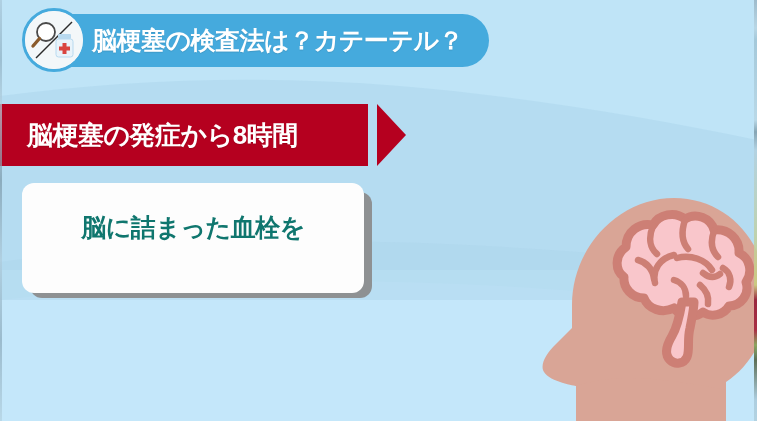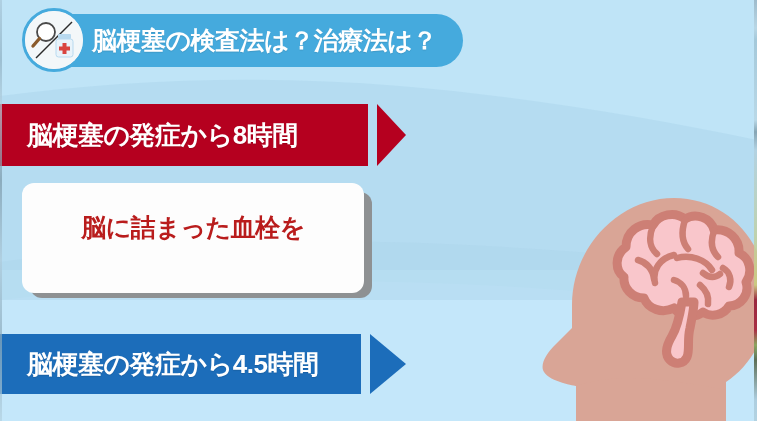--- a/index.html
+++ b/index.html
@@ -179,21 +179,21 @@
     z-index: 16;
     display: flex;
     flex-direction: column;
     align-items: center;
     justify-content: center;
     box-sizing: border-box;
   }
   .callout-line1 {
     font-size: 25px;
     font-weight: 700;
-    color: #b91c1c;
+    color: #0f766e;
     letter-spacing: -0.5px;
     line-height: 1.05;
     white-space: nowrap;
     margin-bottom: 22px;
   }
   .callout-line2 {
     font-size: 28px;
     font-weight: 700;
     letter-spacing: -0.8px;
     line-height: 1.05;
@@ -285,38 +285,32 @@
       <g>
         <rect x="33" y="23" width="13" height="5" rx="1" fill="#b8d9ef"></rect>
         <rect x="31" y="28" width="17" height="18" rx="2.5" fill="#e9f3fa" stroke="#b8d9ef" stroke-width="1"></rect>
         <rect x="37.5" y="32" width="4" height="11" fill="#d9443f"></rect>
         <rect x="34" y="35.5" width="11" height="4" fill="#d9443f"></rect>
       </g>
     </svg>
   </div>
 
   <div class="header-pill">
-    <span class="header-pill-title">脳梗塞の検査法は？治療法は？</span>
+    <span class="header-pill-title">脳梗塞の検査法は？カテーテル？</span>
   </div>
 
   <div class="arrow-banner" id="red-banner">
     <div class="arrow-body">
       <span class="arrow-label">脳梗塞の発症から8時間</span>
     </div>
     <div class="arrow-head"></div>
   </div>
 
   <div class="callout-shadow"></div>
   <div class="callout-card">
     <div class="callout-line1">脳に詰まった血栓を</div>
   </div>
 
-  <div class="arrow-banner" id="blue-banner">
-    <div class="arrow-body">
-      <span class="arrow-label">脳梗塞の発症から4.5時間</span>
-    </div>
-    <div class="arrow-head"></div>
-  </div>
 
   <div class="edge-strip-left"></div>
   <div class="edge-strip"></div>
 
 </div>
 
 </body></html>

